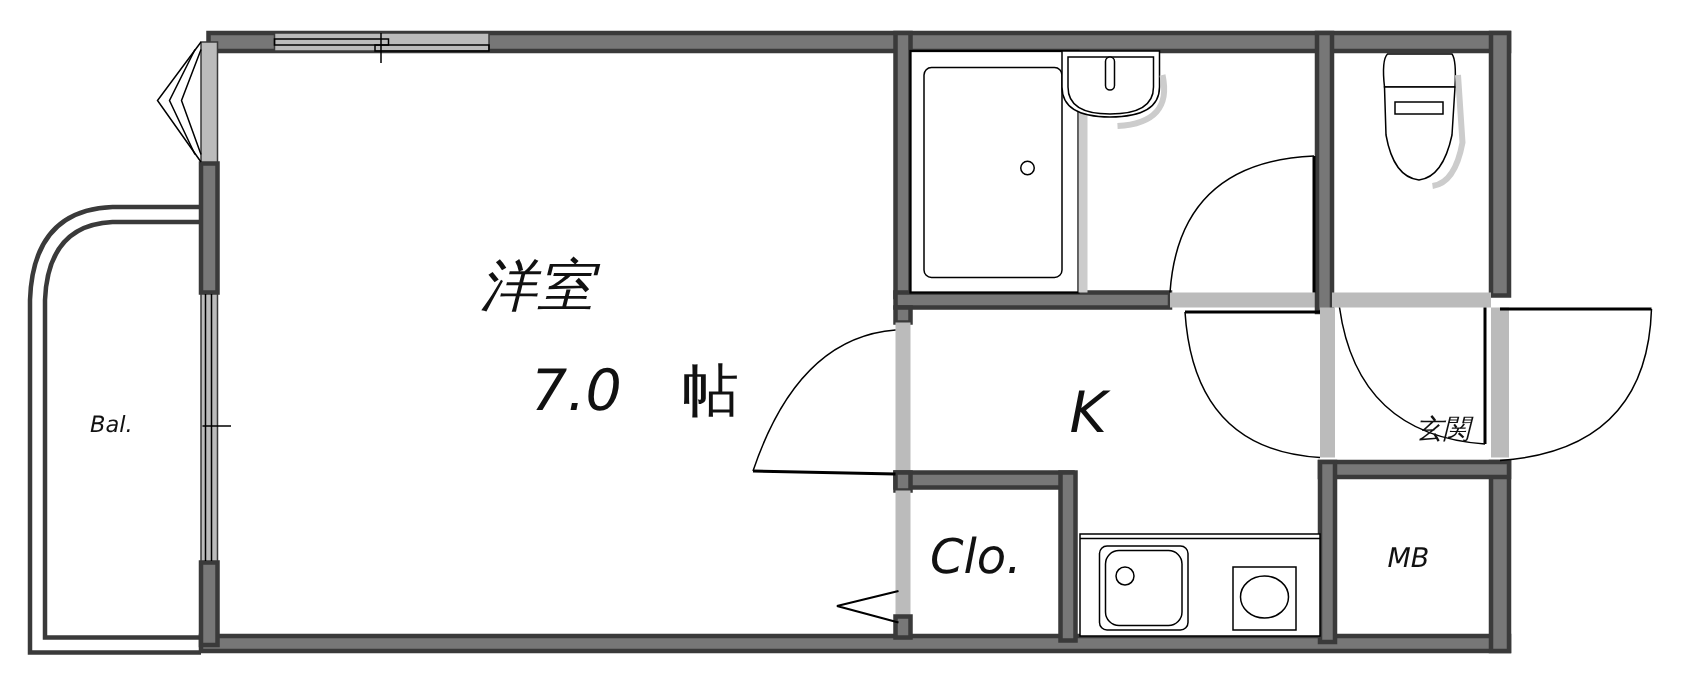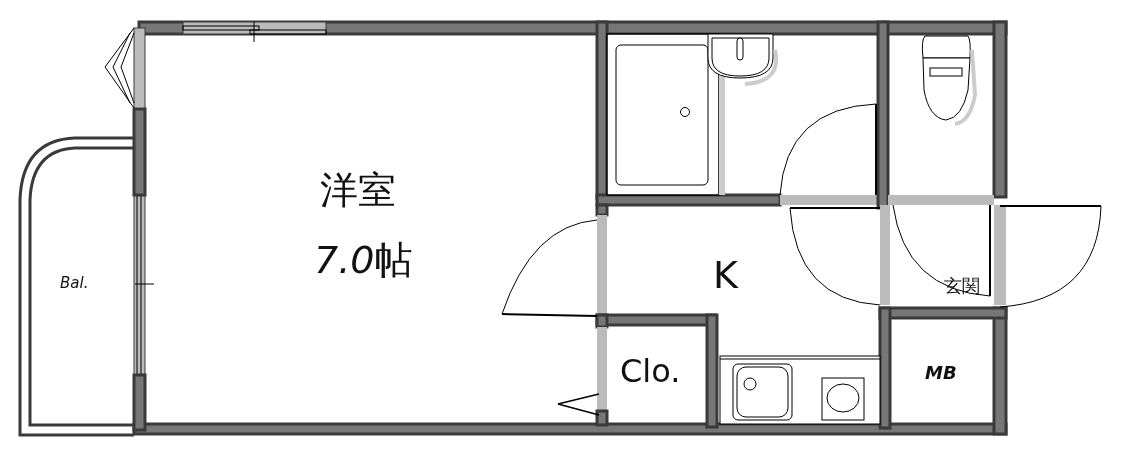--- a/index.html
+++ b/index.html
@@ -1,26 +1,26 @@
 <!DOCTYPE html>
 <html><head>
 <meta charset="utf-8">
 <style>
   html, body { margin: 0; padding: 0; background: #ffffff; }
   body { width: 1124px; height: 459px; position: relative; overflow: hidden; }
   svg { position: absolute; left: 0; top: 0; }
-  .lbl { position: absolute; color: #111; white-space: nowrap; font-family: "DejaVu Sans", "Liberation Sans", sans-serif; }
+  .lbl { position: absolute; color: #111; white-space: nowrap; font-family: "DejaVu Sans", "Liberation Sans", sans-serif; font-style: italic; }
   .room-main { left: 320px; top: 168px; font-size: 38px; line-height: 44px; }
   .room-main-size { left: 314px; top: 238px; font-size: 38px; line-height: 44px; font-style: italic; }
-  .room-main-size span { font-style: normal; }
+  .room-main-size span { font-style: normal; margin-left: 40px; }
   .bal { left: 60px; top: 274px; font-size: 15px; font-style: italic; }
   .k { left: 713px; top: 253px; font-size: 38px; }
   .clo { left: 620px; top: 352px; font-size: 32px; text-align: right; }
   .genkan { left: 944px; top: 246px; font-size: 18px; margin-top: 28px; }
-  .mb { left: 925px; top: 362px; font-size: 18px; font-style: italic; font-weight: bold; }
+  .mb { left: 925px; top: 362px; font-size: 18px; font-style: italic; }
 </style>
 </head>
 <body>
 
 <svg width="1124" height="459" viewBox="0 0 1124 459" xmlns="http://www.w3.org/2000/svg">
 
   <g>
     <path d="M134,138 L75,138 Q22,140 20,200 L20,435 L134,435" fill="none" stroke="#3a3a3a" stroke-width="3"></path>
     <path d="M134,148 L75,148 Q32,150 30,200 L30,425 L134,425" fill="none" stroke="#3a3a3a" stroke-width="3"></path>
   </g>

